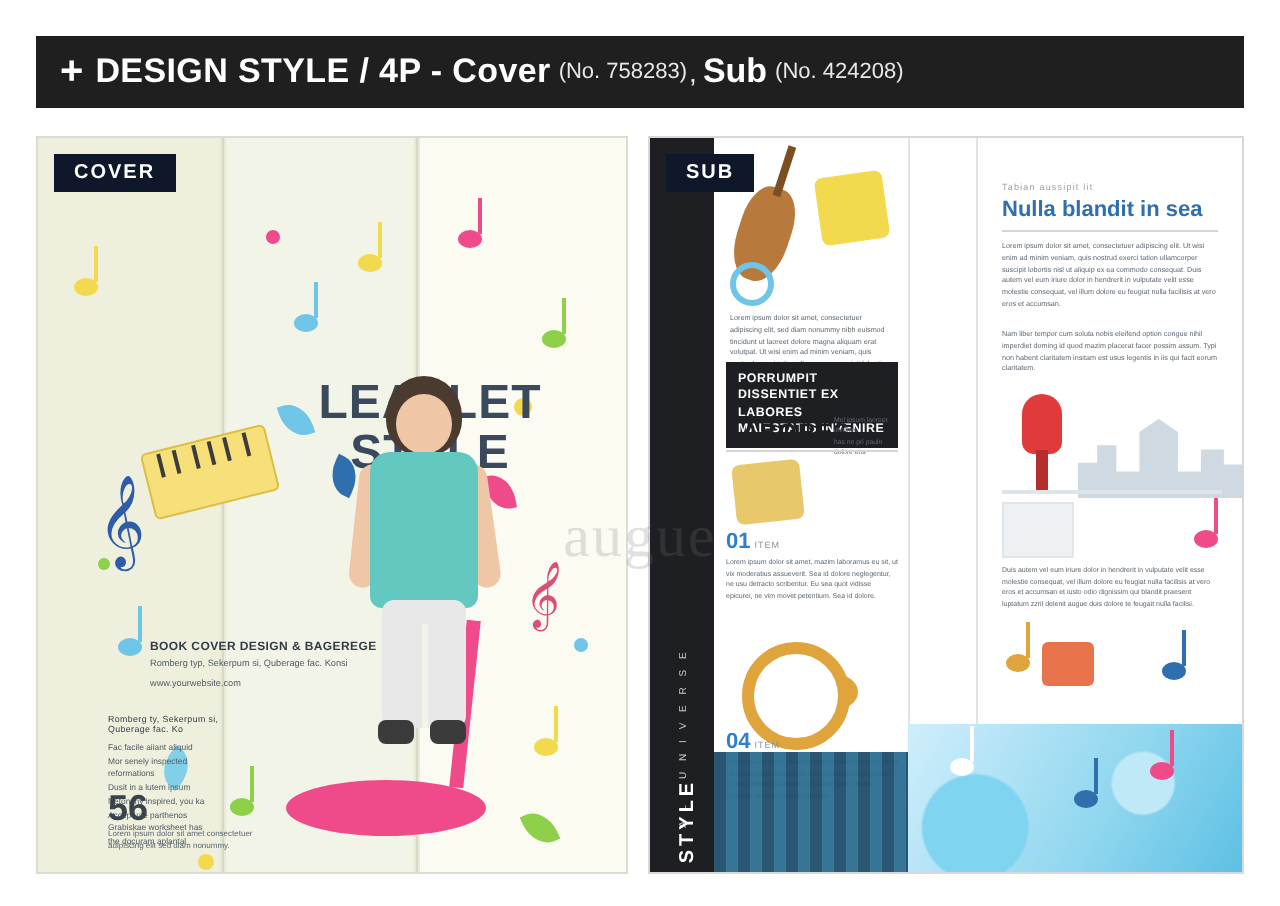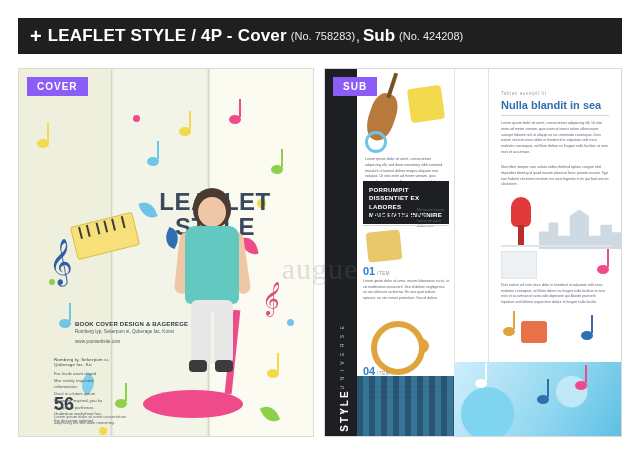--- a/index.html
+++ b/index.html
@@ -78,21 +78,21 @@
   .panel-sub {
     left: 324px;
     width: 298px;
     background: #ffffff;
     border: 1px solid #d8d8d8;
   }
   .panel-tag {
     position: absolute;
     left: 8px;
     top: 8px;
-    background: #8b5cf6;
+    background: #0f172a;
     color: #ffffff;
     font-size: 10px;
     font-weight: bold;
     letter-spacing: 1px;
     padding: 4px 10px;
     z-index: 30;
   }
 
   
   .cover-art {
@@ -471,21 +471,21 @@
     white-space: nowrap;
   }
 </style>
 </head>
 <body>
 
 <div class="page">
 
   <div class="header">
     <span class="plus">+</span>
-    <span class="title-main">LEAFLET STYLE / 4P - Cover</span>
+    <span class="title-main">DESIGN STYLE / 4P - Cover</span>
     <span class="code">(No. 758283)</span>
     <span class="comma">,</span>
     <span class="title-sub">Sub</span>
     <span class="code">(No. 424208)</span>
   </div>
 
   <div class="panel panel-cover">
     <div class="cover-art">
       <div class="cover-fold" style="left:92px"></div>
       <div class="cover-fold" style="left:189px"></div>

